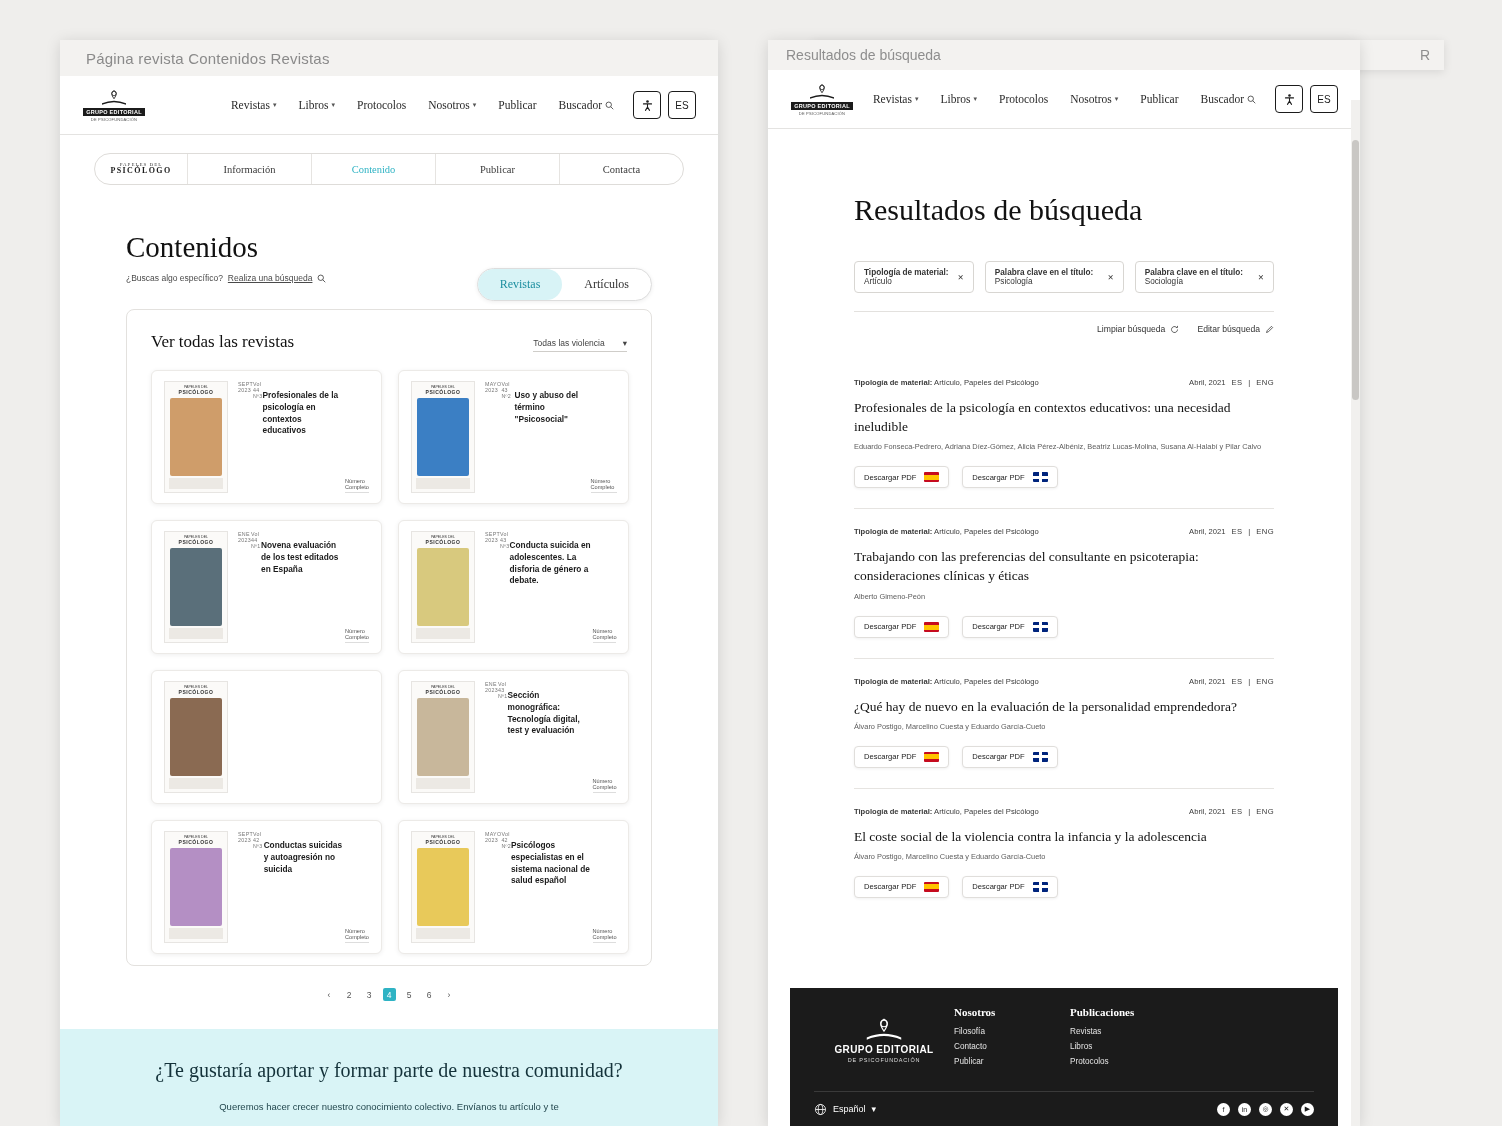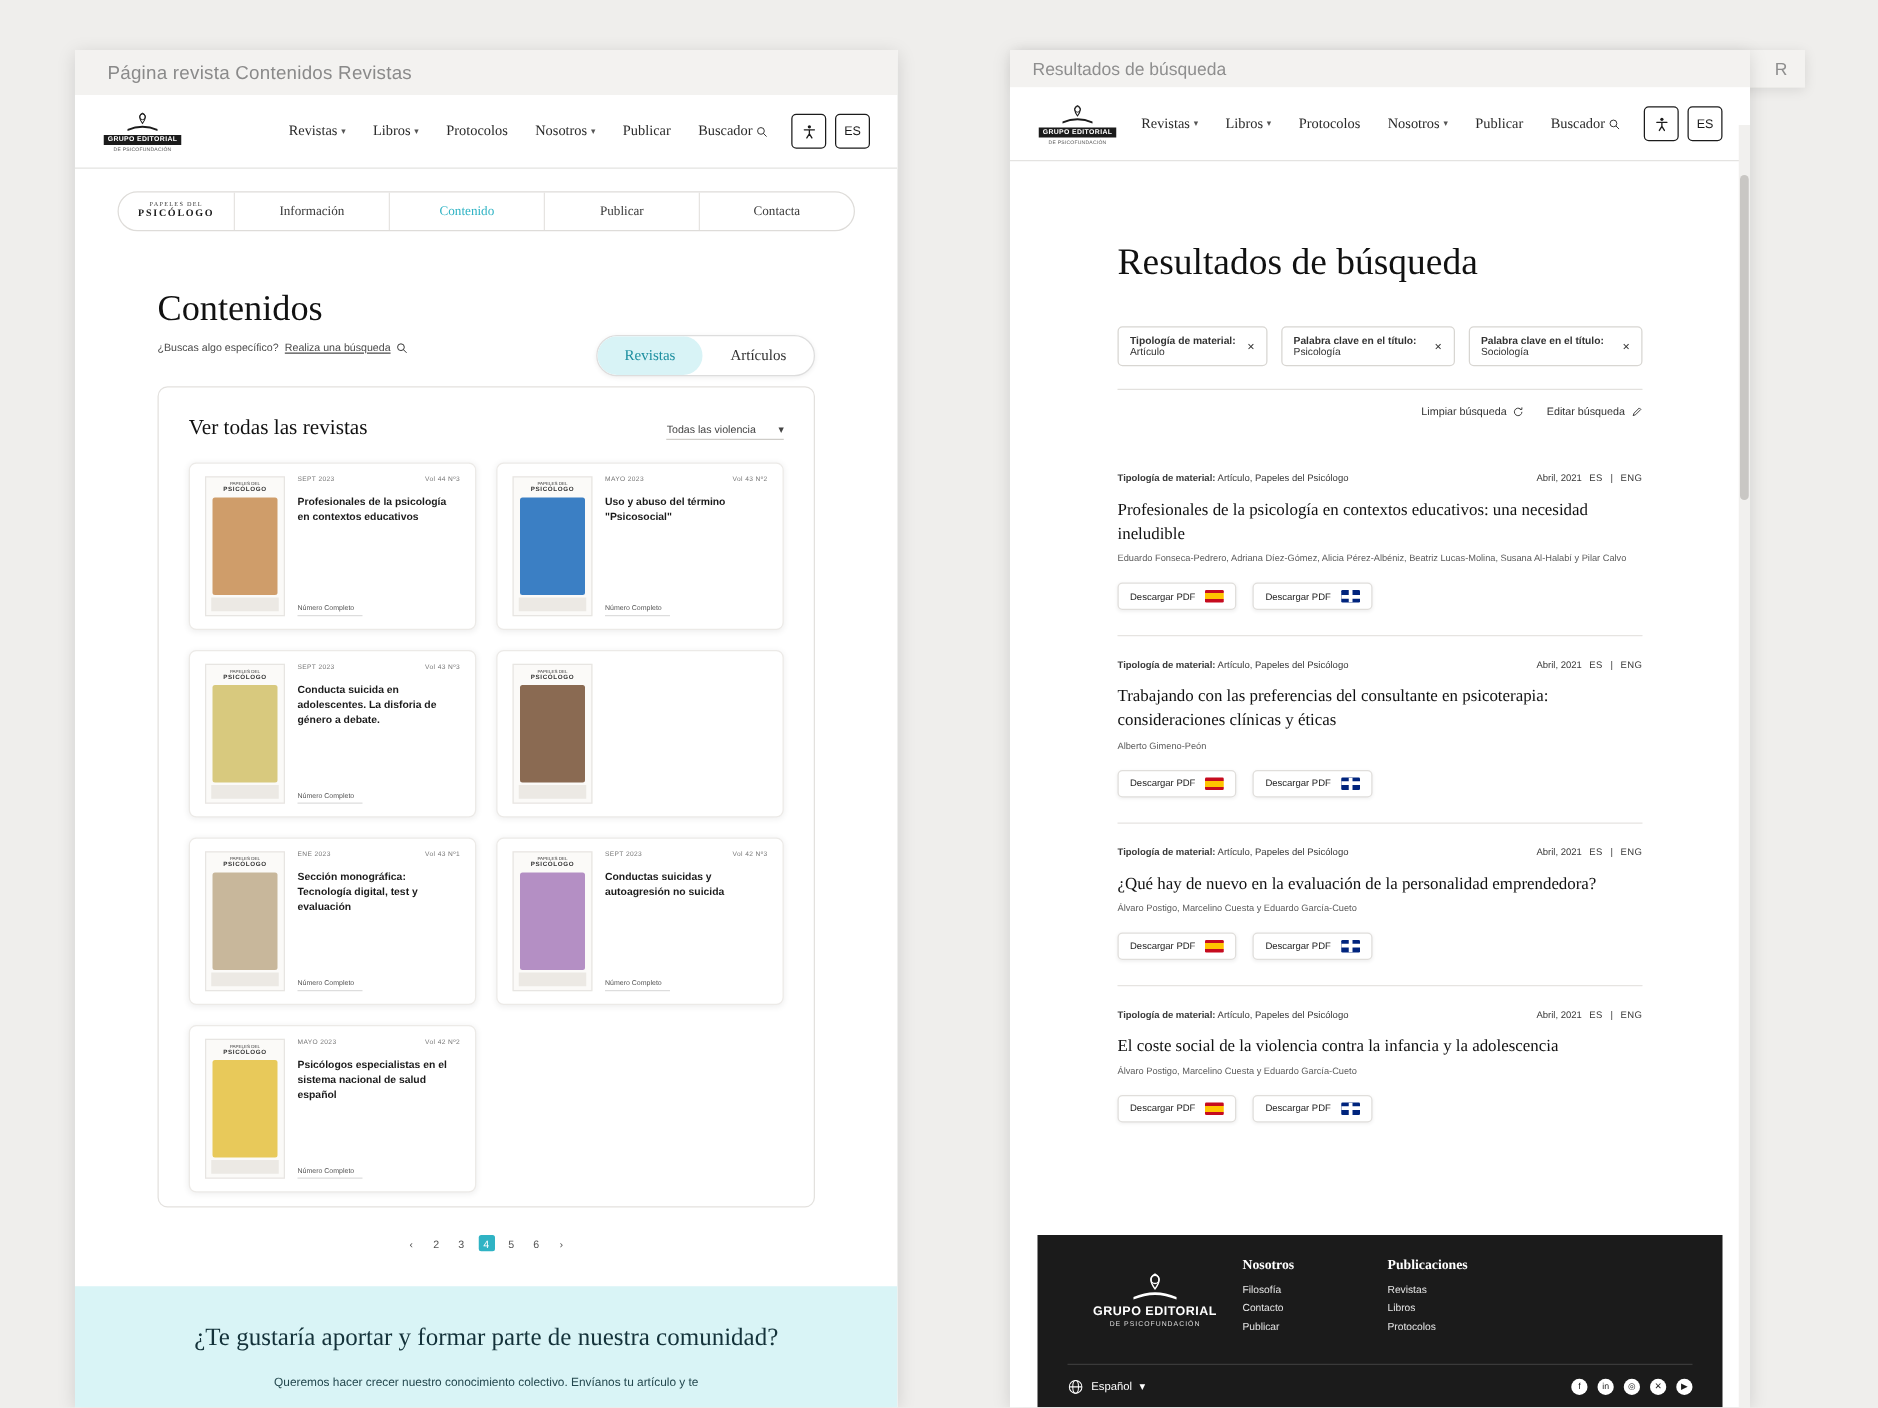--- a/index.html
+++ b/index.html
@@ -115,40 +115,40 @@
     padding:10px 12px;display:flex;gap:10px;min-height:112px;
   }
   .cover{
     width:62px;flex:0 0 62px;border:1px solid #e7e5e2;background:#fbfaf8;
     display:flex;flex-direction:column;
   }
   .cover-top{font-size:3.6px;text-align:center;padding:3px 0 1px;color:#333;line-height:1.2;}
   .cover-top b{display:block;font-size:5px;letter-spacing:.5px;}
   .cover-art{flex:1;margin:2px 5px;border-radius:2px;}
   .cover-bot{height:11px;margin:0 4px 3px;background:#ece9e4;}
-  .jmeta{flex:1;display:flex;flex-direction:column;}
+  .jmeta{flex:1;display:flex;flex-direction:row;}
   .jmeta-top{display:flex;justify-content:space-between;font-size:5.3px;color:#777;letter-spacing:.3px;}
   .jtitle{
     font-size:8.3px;font-weight:bold;color:#1b1b1b;line-height:1.42;margin-top:9px;
   }
   .jlink{margin-top:auto;font-size:5.6px;color:#555;border-bottom:1px solid #ddd;display:inline-block;padding-bottom:2px;width:52px;}
   .pager{display:flex;justify-content:center;align-items:center;gap:7px;margin:22px 0 0;}
   .pg{font-size:8.5px;color:#555;width:13px;height:13px;display:flex;align-items:center;justify-content:center;}
   .pg.cur{background:#2fb3c4;color:#fff;border-radius:2px;}
   .cta{
     margin-top:28px;background:#d9f4f6;padding:26px 70px 20px;text-align:center;
   }
   .cta h2{
     font-family:"Liberation Serif", serif;font-size:20px;color:#14323a;
     margin:0;font-weight:normal;line-height:1.5;
   }
   .cta p{font-size:9.5px;color:#24484f;margin:14px 0 0;line-height:1.6;}
 
   
-  #win-right{left:808px;top:40px;width:592px;height:1086px;}
+  #win-right{left:768px;top:40px;width:592px;height:1086px;}
   #win-right-back{
     left:812px;top:40px;width:632px;height:30px;background:#f3f2f0;
     box-shadow:0 2px 10px rgba(0,0,0,.1);
   }
   .wr-titlebar{
     height:30px;background:#f3f2f0;display:flex;align-items:center;
     padding-left:18px;font-size:14px;color:#8e8e8e;
   }
   .wr-body{background:#fff;height:calc(100% - 30px);overflow:hidden;position:relative;}
   .rs-title{
@@ -342,20 +342,35 @@
           <div class="jmeta">
             <div class="jmeta-top">
               <span>MAYO 2023</span>
               <span>Vol 43 Nº2</span>
             </div>
             <div class="jtitle">Uso y abuso del término "Psicosocial"</div>
             <div class="jlink">Número Completo</div>
           </div>
         </div>
 
+        <div class="jcard">
+          <div class="cover">
+            <div class="cover-top">PAPELES DEL<b>PSICÓLOGO</b></div>
+            <div class="cover-art" style="background:#5a6f7a"></div>
+            <div class="cover-bot"></div>
+          </div>
+          <div class="jmeta">
+            <div class="jmeta-top">
+              <span>ENE 2023</span>
+              <span>Vol 44 Nº1</span>
+            </div>
+            <div class="jtitle">Novena evaluación de los test editados en España</div>
+            <div class="jlink">Número Completo</div>
+          </div>
+        </div>
 
         <div class="jcard">
           <div class="cover">
             <div class="cover-top">PAPELES DEL<b>PSICÓLOGO</b></div>
             <div class="cover-art" style="background:#d8c97e"></div>
             <div class="cover-bot"></div>
           </div>
           <div class="jmeta">
             <div class="jmeta-top">
               <span>SEPT 2023</span>

